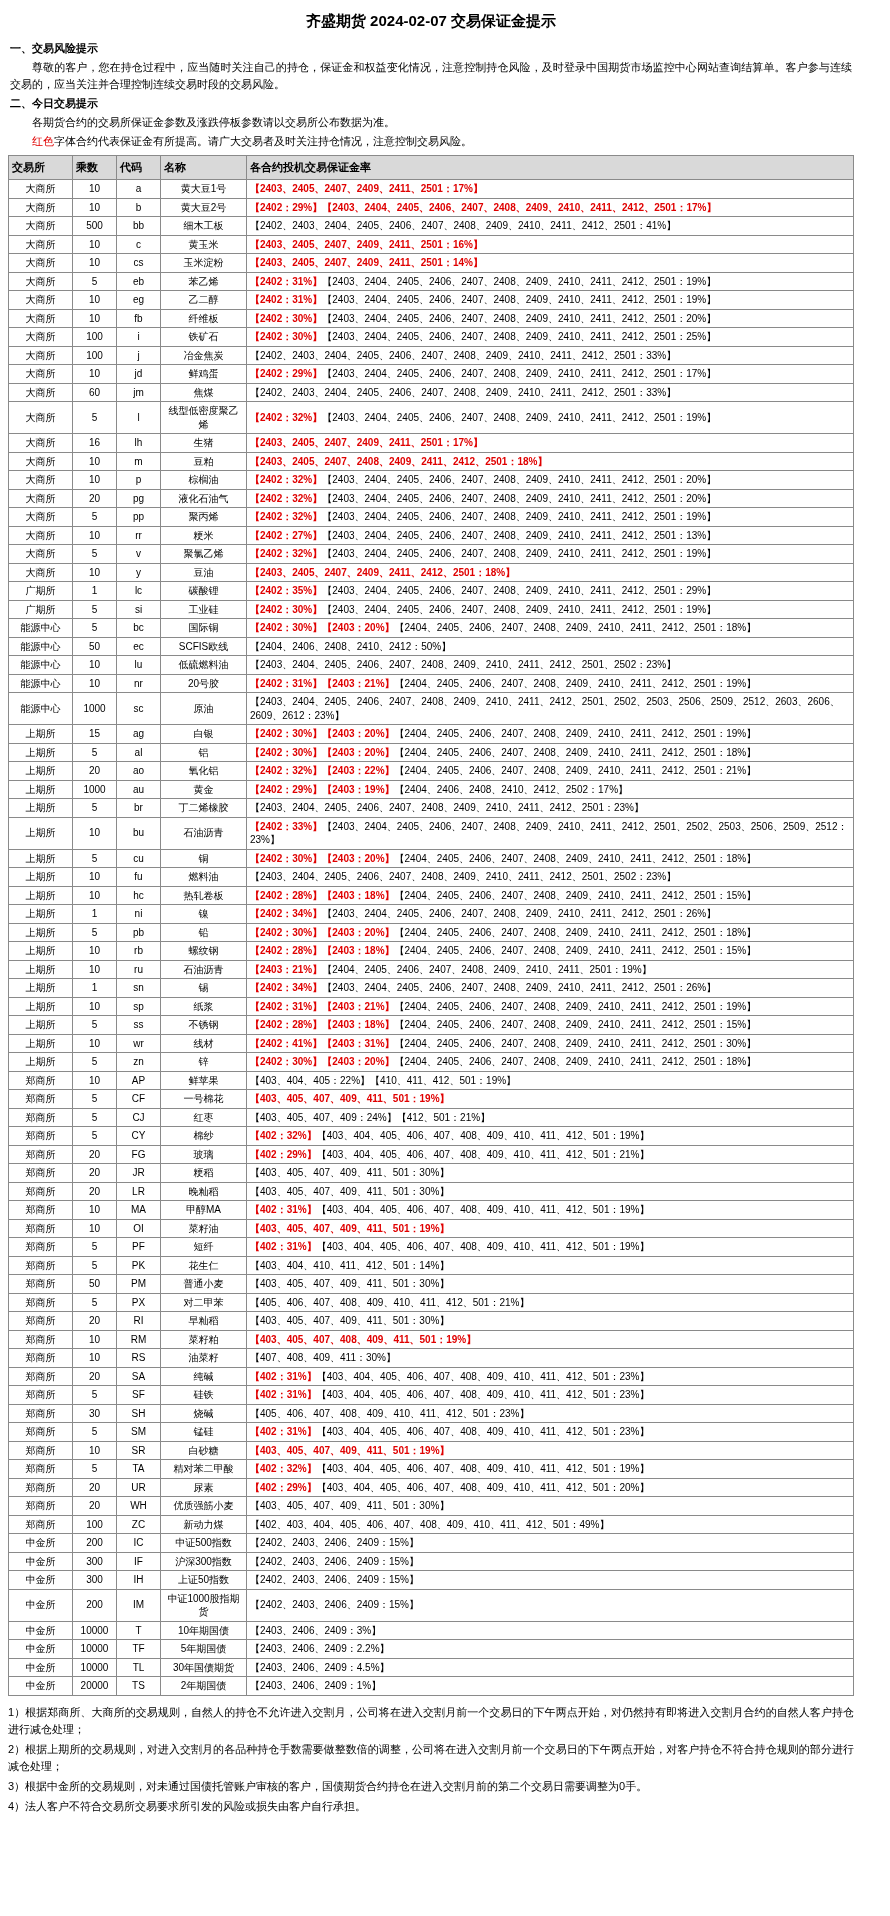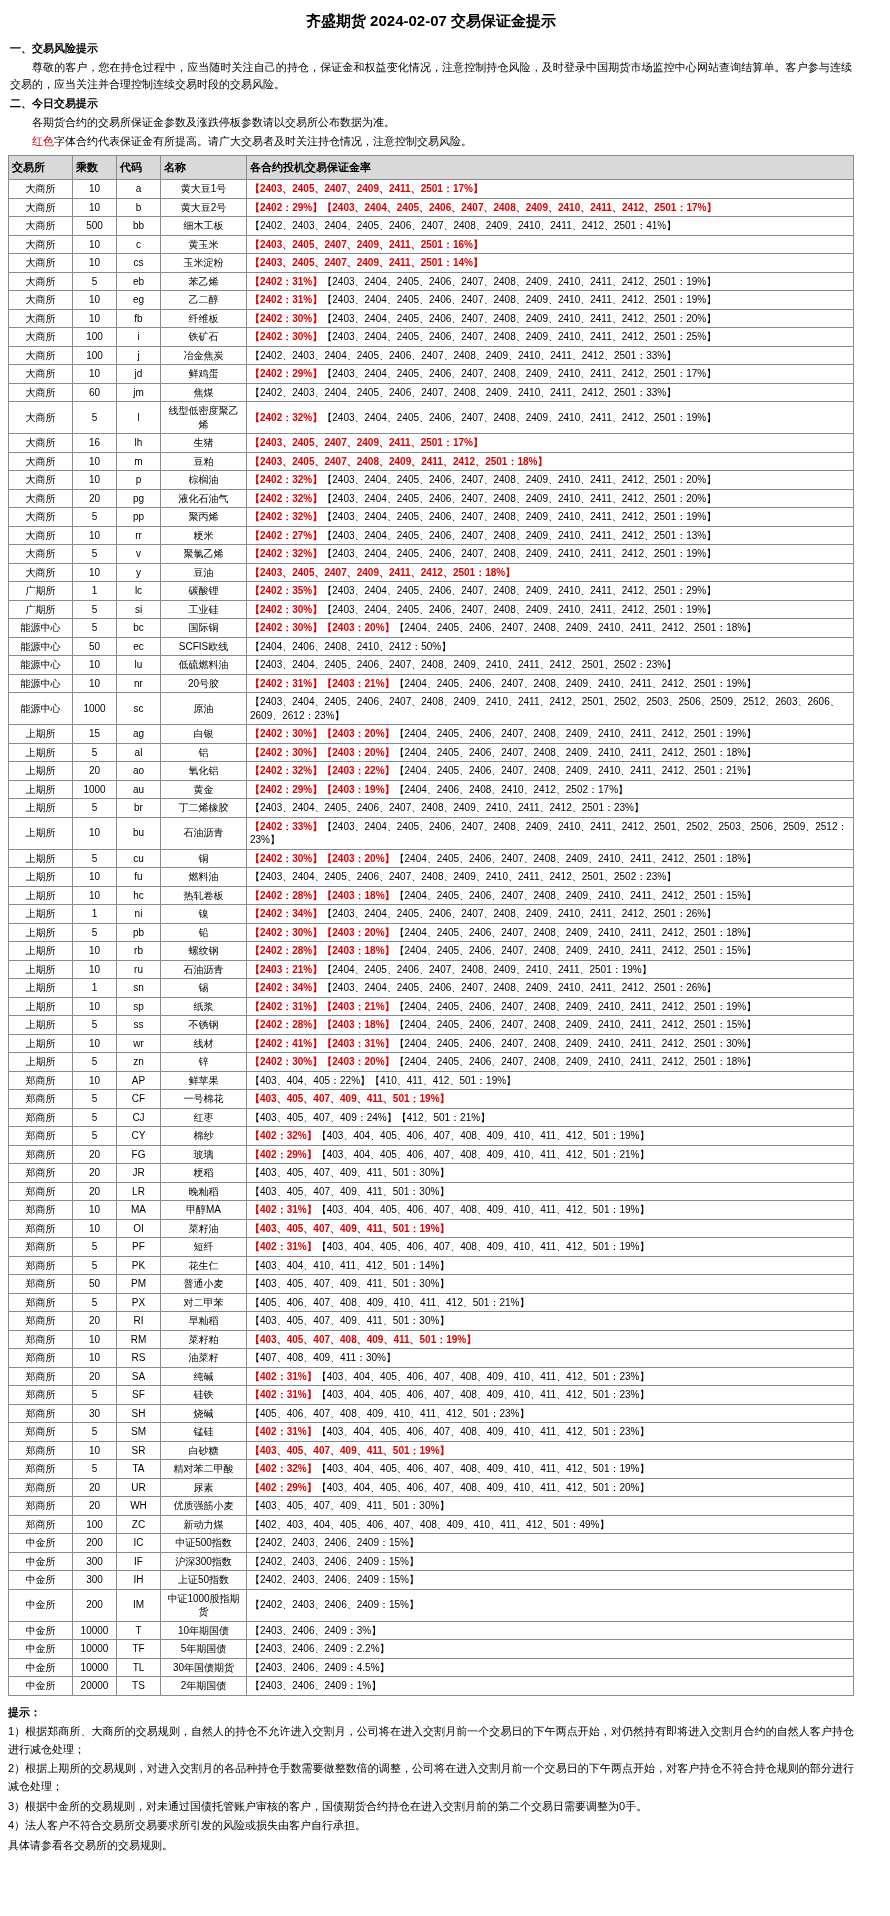--- a/index.html
+++ b/index.html
@@ -645,21 +645,19 @@
           <td class="c col-ex">中金所</td>
           <td class="c col-mult">20000</td>
           <td class="c col-code">TS</td>
           <td class="c col-name">2年期国债</td>
           <td class="l rate"><span>【2403、2406、2409：1%】</span></td>
         </tr>
       </tbody>
   </table>
 
   <div class="notes">
-    <div class="nh">提示：</div>
     <p>1）根据郑商所、大商所的交易规则，自然人的持仓不允许进入交割月，公司将在进入交割月前一个交易日的下午两点开始，对仍然持有即将进入交割月合约的自然人客户持仓进行减仓处理；</p>
     <p>2）根据上期所的交易规则，对进入交割月的各品种持仓手数需要做整数倍的调整，公司将在进入交割月前一个交易日的下午两点开始，对客户持仓不符合持仓规则的部分进行减仓处理；</p>
     <p>3）根据中金所的交易规则，对未通过国债托管账户审核的客户，国债期货合约持仓在进入交割月前的第二个交易日需要调整为0手。</p>
     <p>4）法人客户不符合交易所交易要求所引发的风险或损失由客户自行承担。</p>
-    <p>具体请参看各交易所的交易规则。</p>
   </div>
 
 </div>
 
 </body></html>

